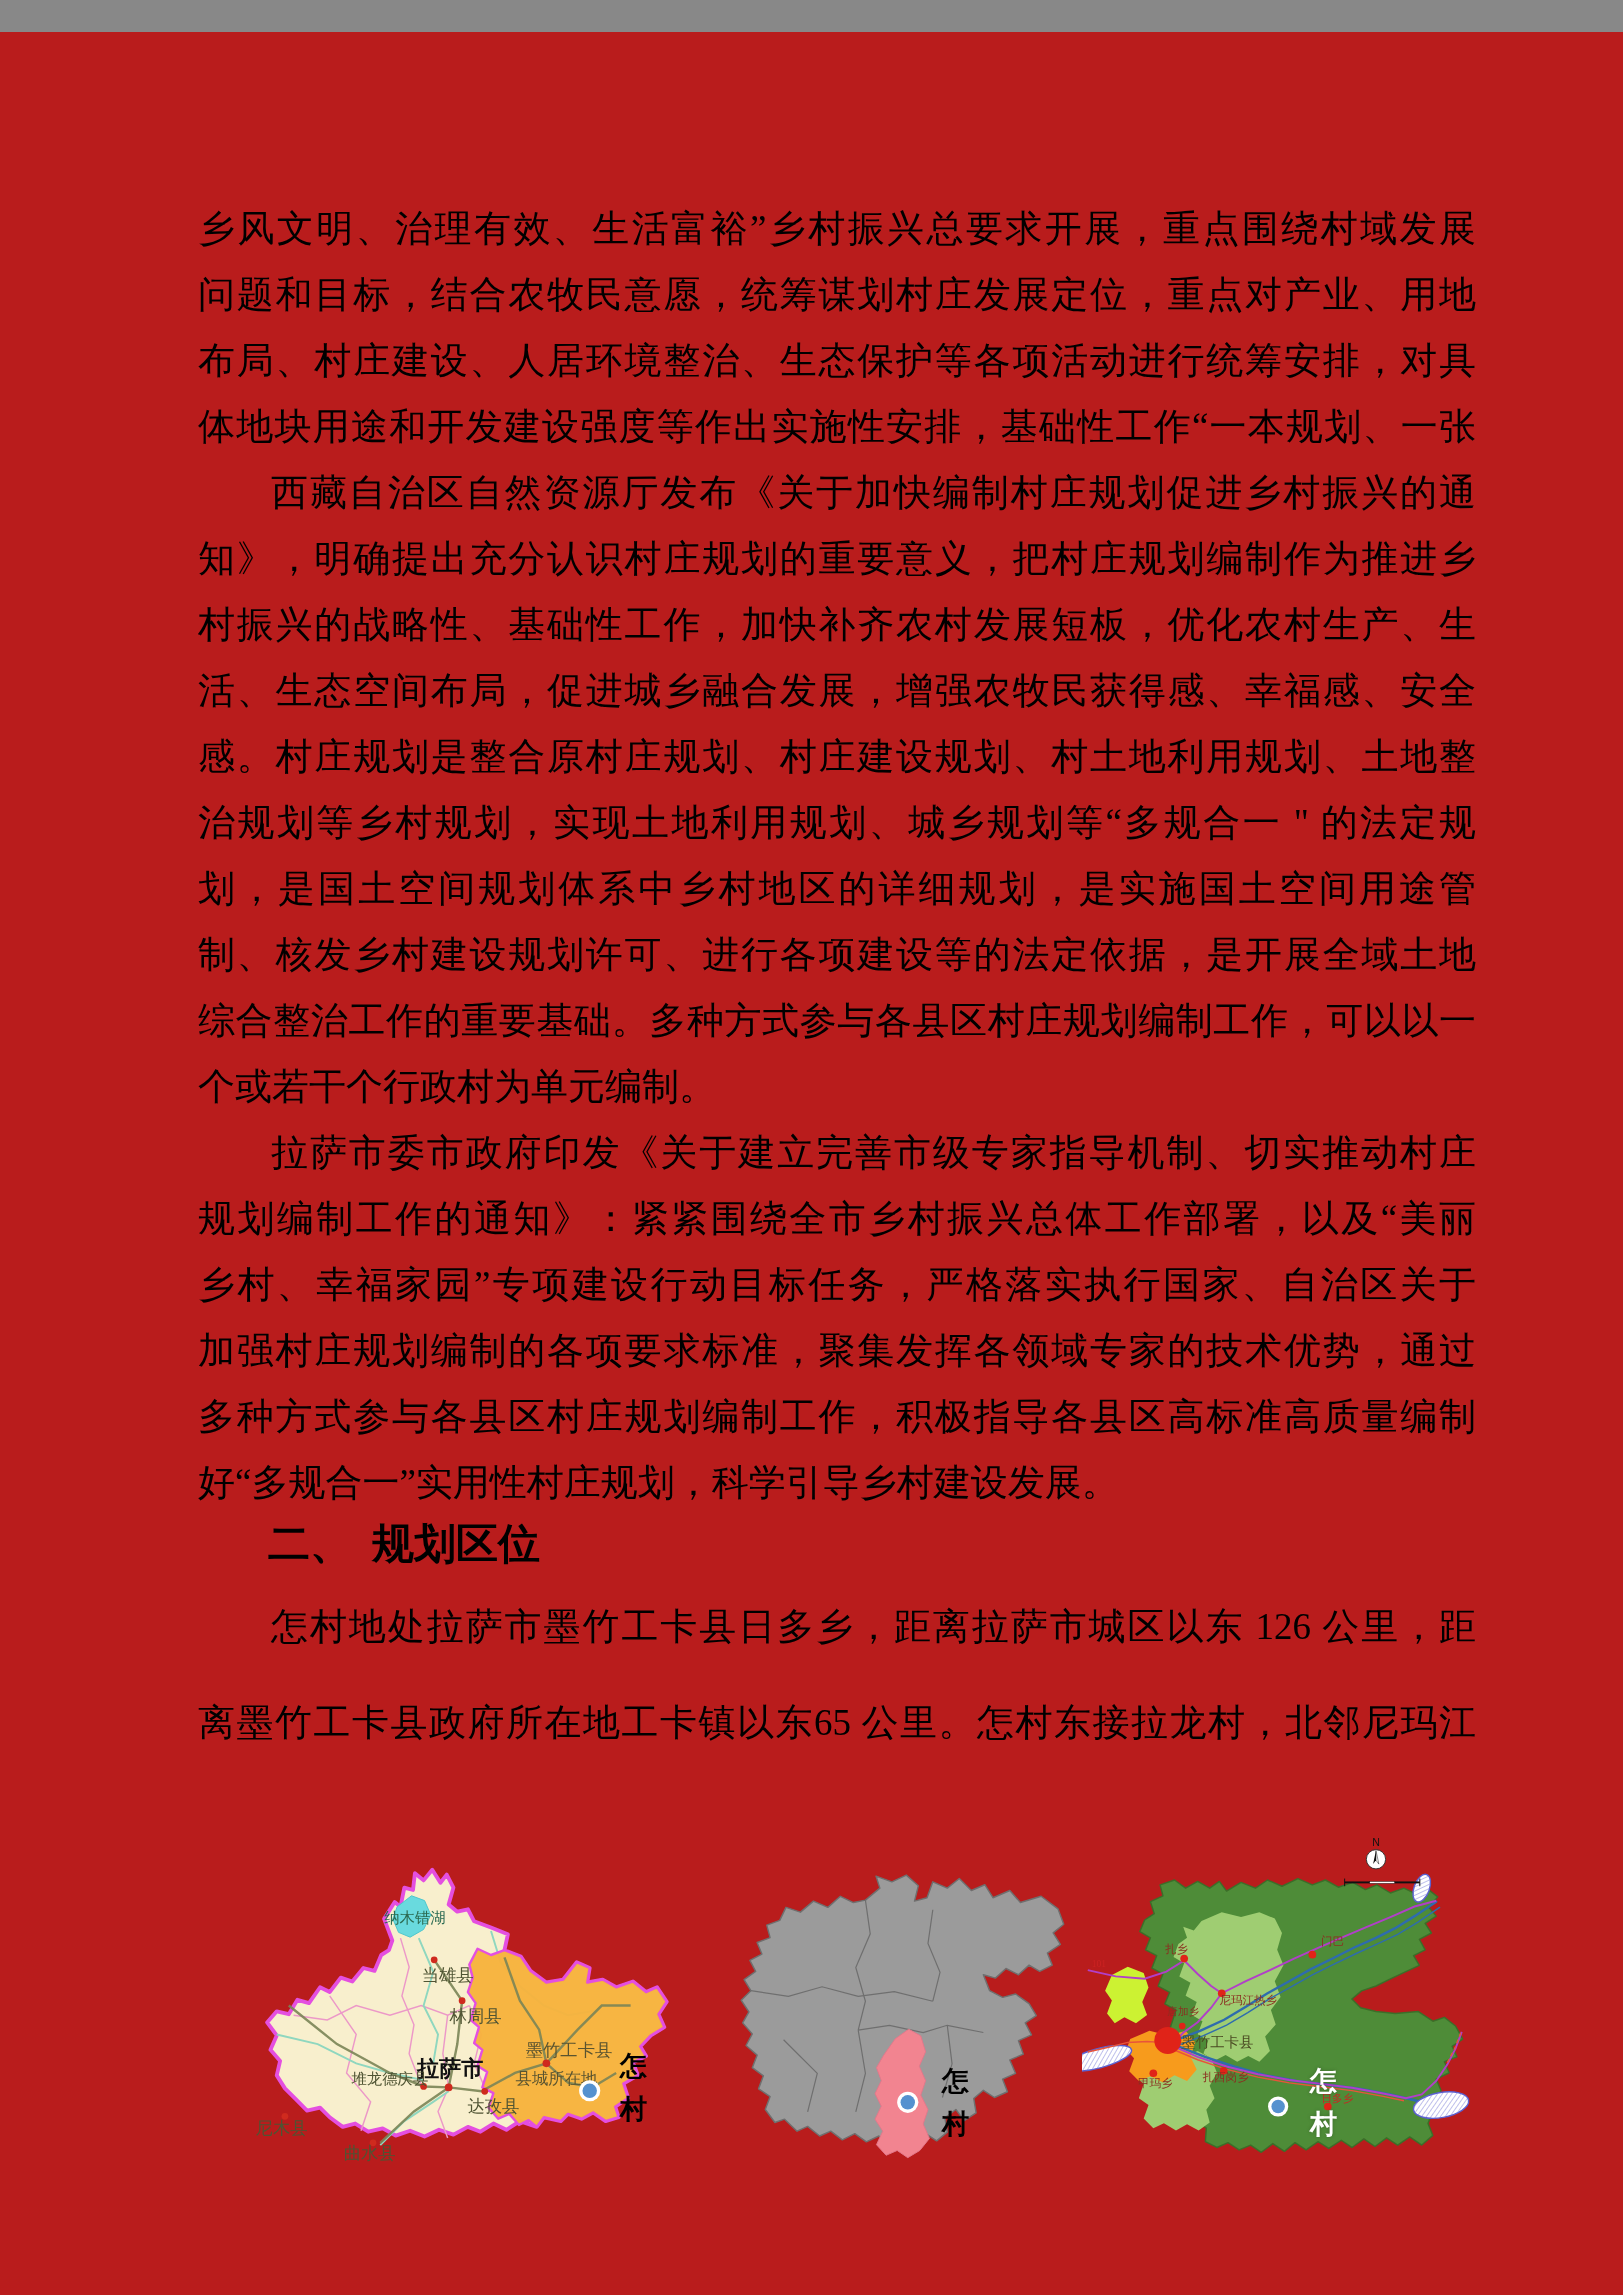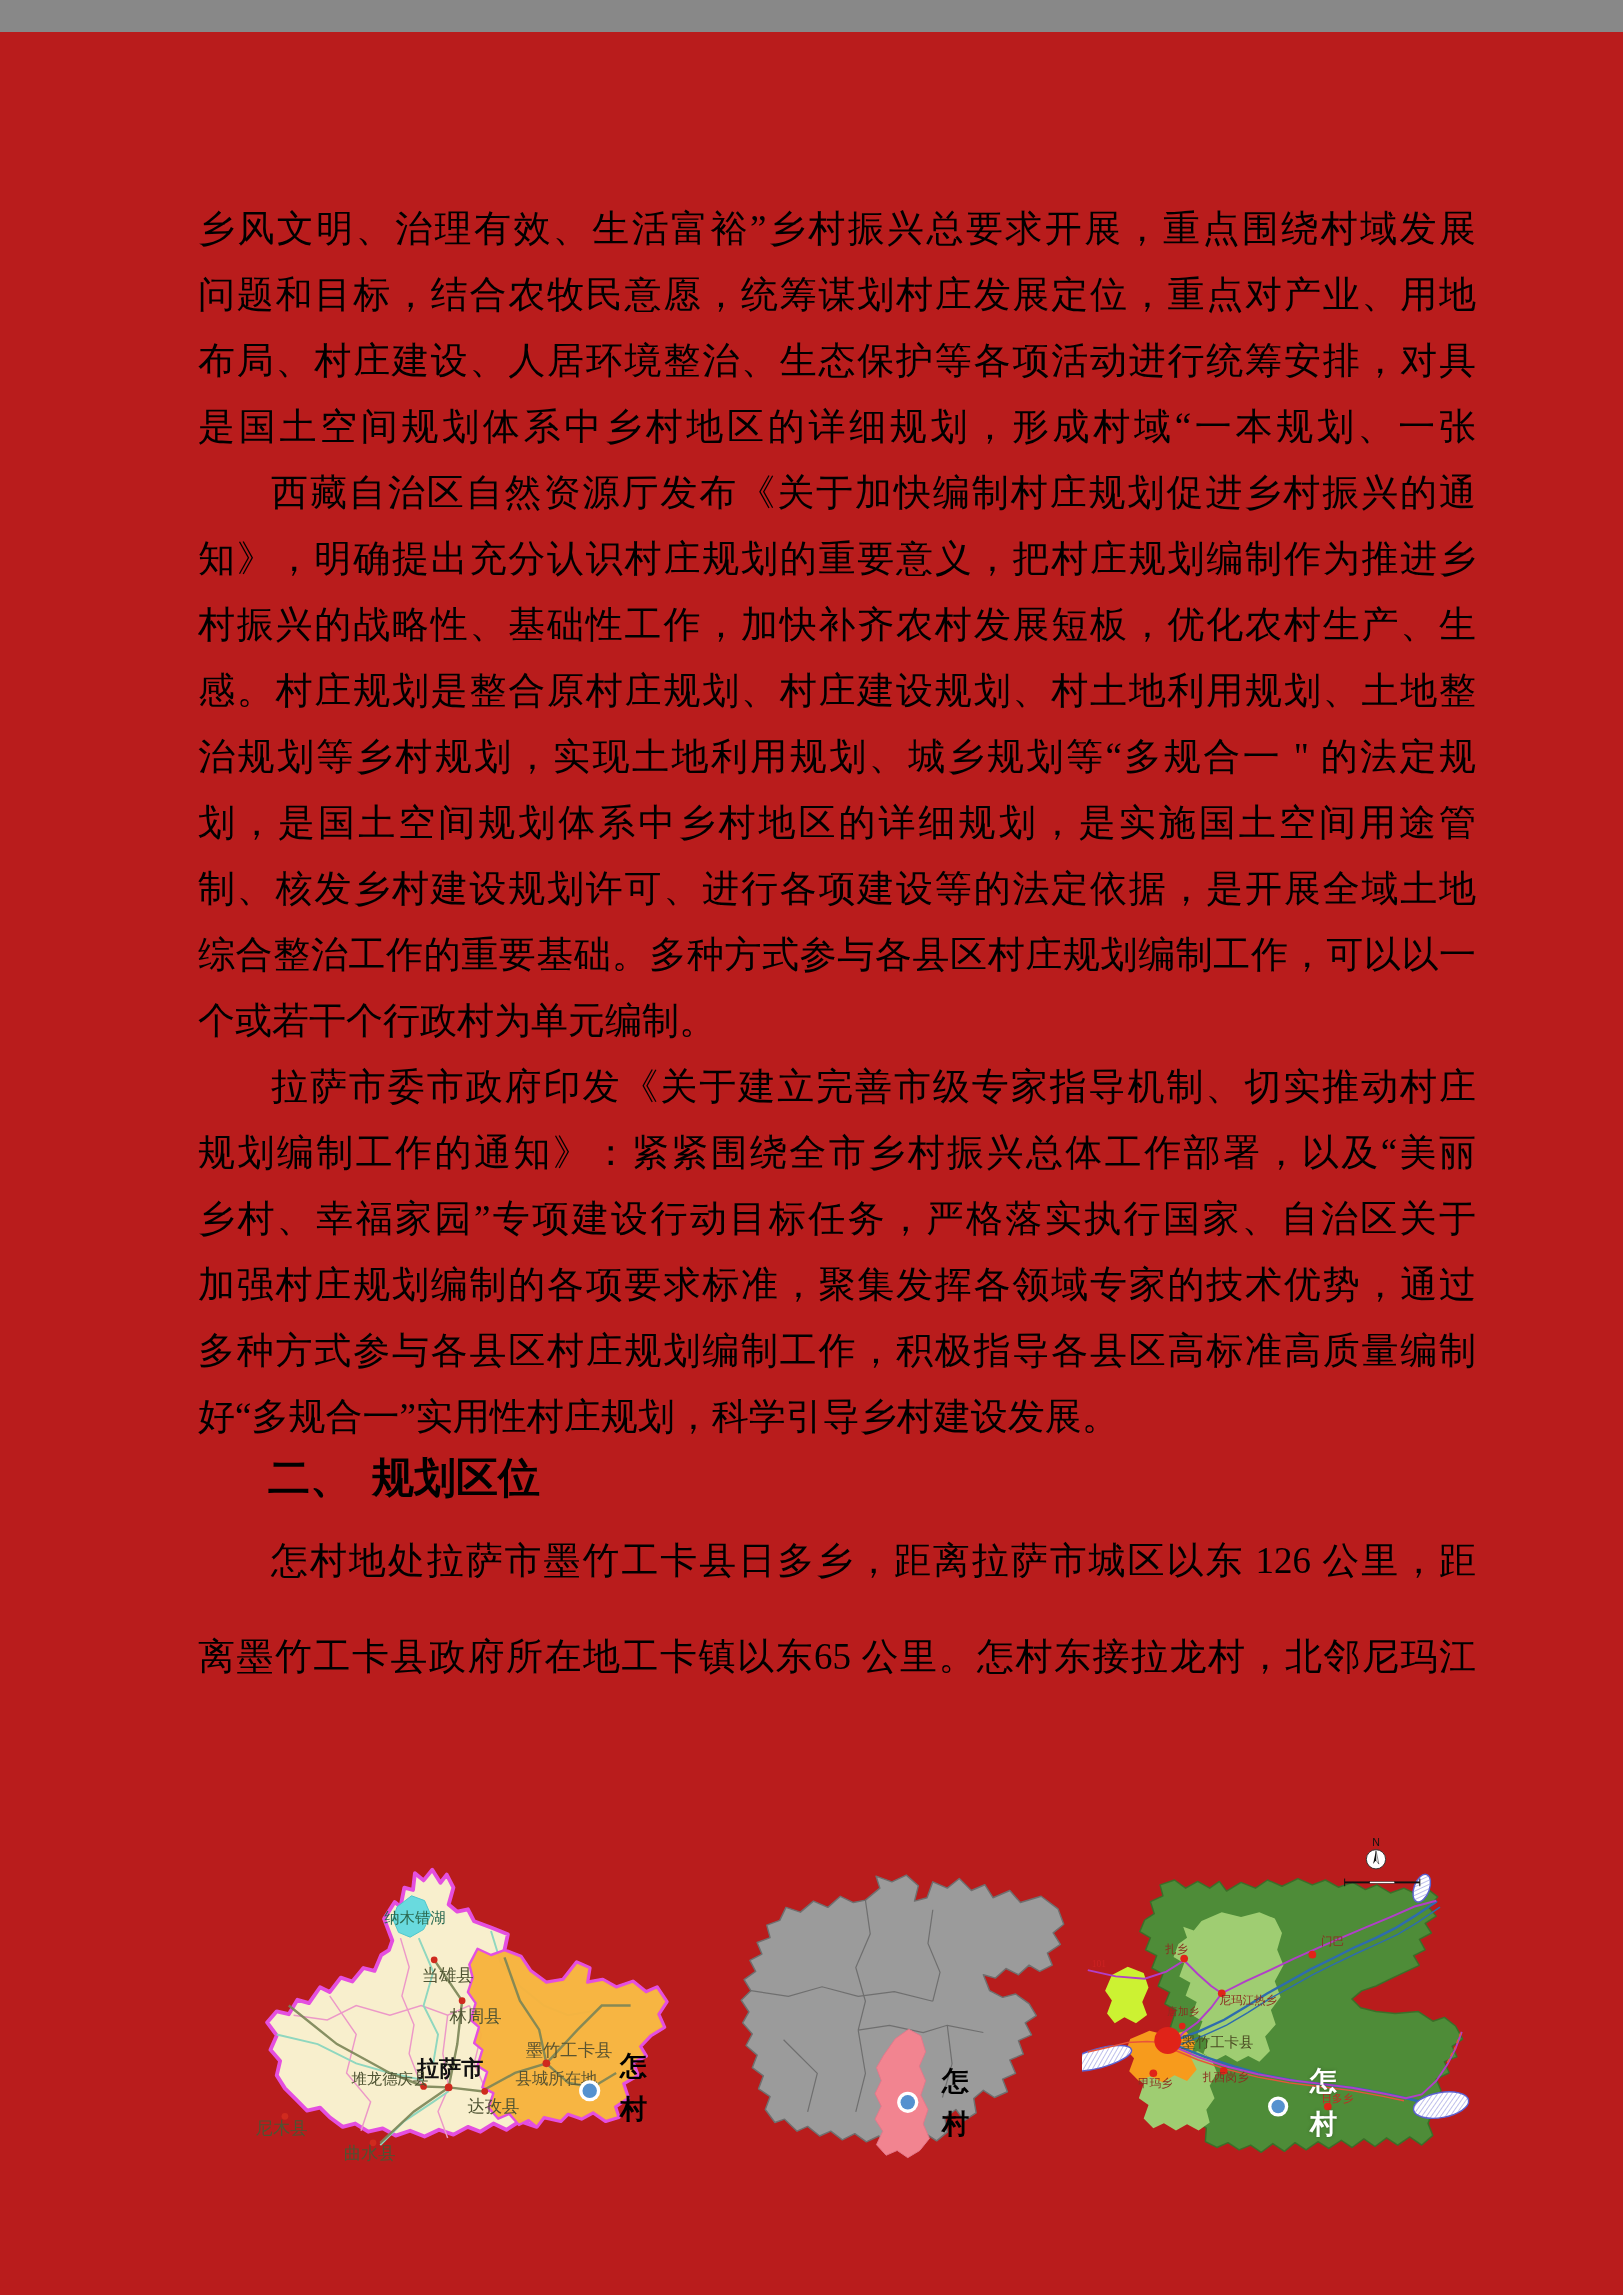--- a/index.html
+++ b/index.html
@@ -30,27 +30,28 @@
 <body>
 
 <div class="page">
 
   <div class="textblock">
 
     <div class="para">
       <div class="tline">乡风文明、治理有效、生活富裕”乡村振兴总要求开展，重点围绕村域发展</div>
         <div class="tline">问题和目标，结合农牧民意愿，统筹谋划村庄发展定位，重点对产业、用地</div>
         <div class="tline">布局、村庄建设、人居环境整治、生态保护等各项活动进行统筹安排，对具</div>
-        <div class="tline">是国土空间规划体系中乡村地区的详细规划，形成村域“一本规划、一张</div>
+        <div class="tline">体地块用途和开发建设强度等作出实施性安排，基础性工作“一本规划、一张</div>
     </div>
 
     <div class="para">
       <div class="tline indent">西藏自治区自然资源厅发布《关于加快编制村庄规划促进乡村振兴的通</div>
         <div class="tline">知》，明确提出充分认识村庄规划的重要意义，把村庄规划编制作为推进乡</div>
         <div class="tline">村振兴的战略性、基础性工作，加快补齐农村发展短板，优化农村生产、生</div>
+        <div class="tline">活、生态空间布局，促进城乡融合发展，增强农牧民获得感、幸福感、安全</div>
         <div class="tline">感。村庄规划是整合原村庄规划、村庄建设规划、村土地利用规划、土地整</div>
         <div class="tline">治规划等乡村规划，实现土地利用规划、城乡规划等“多规合一 " 的法定规</div>
         <div class="tline">划，是国土空间规划体系中乡村地区的详细规划，是实施国土空间用途管</div>
         <div class="tline">制、核发乡村建设规划许可、进行各项建设等的法定依据，是开展全域土地</div>
         <div class="tline">综合整治工作的重要基础。多种方式参与各县区村庄规划编制工作，可以以一</div>
         <div class="tline last">个或若干个行政村为单元编制。</div>
     </div>
 
     <div class="para">
       <div class="tline indent">拉萨市委市政府印发《关于建立完善市级专家指导机制、切实推动村庄</div>

